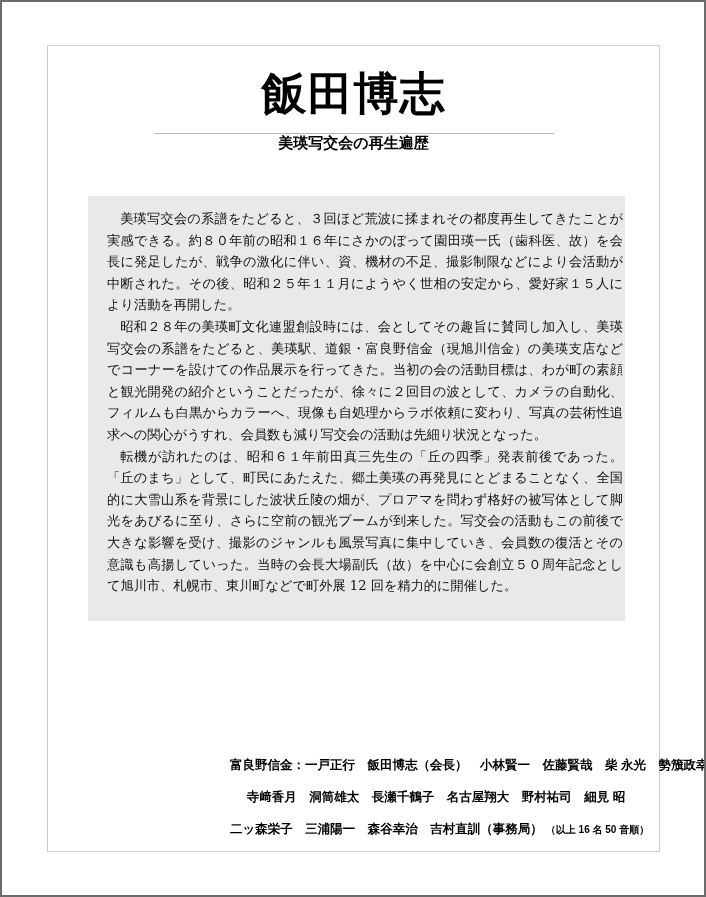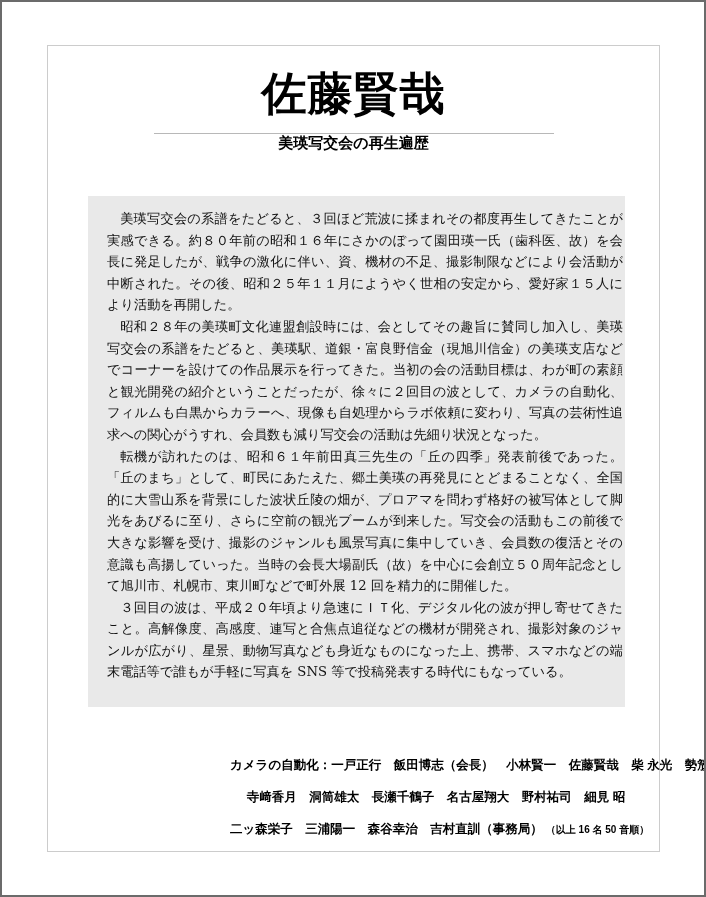--- a/index.html
+++ b/index.html
@@ -81,36 +81,35 @@
     font-weight: bold;
     margin-left: 3px;
     text-align: right;
   }
 </style>
 </head>
 <body>
 
 <div class="page">
 
-  <div class="doc-title">佐藤賢哉</div>
+  <div class="doc-title">飯田博志</div>
 
   <hr class="title-divider">
 
   <div class="doc-subtitle">美瑛写交会の再生遍歴</div>
 
   <div class="textbox">
     <p>美瑛写交会の系譜をたどると、３回ほど荒波に揉まれその都度再生してきたことが実感できる。約８０年前の昭和１６年にさかのぼって園田瑛一氏（歯科医、故）を会長に発足したが、戦争の激化に伴い、資、機材の不足、撮影制限などにより会活動が中断された。その後、昭和２５年１１月にようやく世相の安定から、愛好家１５人により活動を再開した。</p>
     <p>昭和２８年の美瑛町文化連盟創設時には、会としてその趣旨に賛同し加入し、美瑛写交会の系譜をたどると、美瑛駅、道銀・富良野信金（現旭川信金）の美瑛支店などでコーナーを設けての作品展示を行ってきた。当初の会の活動目標は、わが町の素顔と観光開発の紹介ということだったが、徐々に２回目の波として、カメラの自動化、フィルムも白黒からカラーへ、現像も自処理からラボ依頼に変わり、写真の芸術性追求への関心がうすれ、会員数も減り写交会の活動は先細り状況となった。</p>
     <p>転機が訪れたのは、昭和６１年前田真三先生の「丘の四季」発表前後であった。「丘のまち」として、町民にあたえた、郷土美瑛の再発見にとどまることなく、全国的に大雪山系を背景にした波状丘陵の畑が、プロアマを問わず格好の被写体として脚光をあびるに至り、さらに空前の観光ブームが到来した。写交会の活動もこの前後で大きな影響を受け、撮影のジャンルも風景写真に集中していき、会員数の復活とその意識も高揚していった。当時の会長大場副氏（故）を中心に会創立５０周年記念として旭川市、札幌市、東川町などで町外展 12 回を精力的に開催した。</p>
-    <p>３回目の波は、平成２０年頃より急速にＩＴ化、デジタル化の波が押し寄せてきたこと。高解像度、高感度、連写と合焦点追従などの機材が開発され、撮影対象のジャンルが広がり、星景、動物写真なども身近なものになった上、携帯、スマホなどの端末電話等で誰もが手軽に写真を SNS 等で投稿発表する時代にもなっている。</p>
   </div>
 
   <div class="members">
     <div class="member-line">
-      <span>カメラの自動化：</span><span>一戸正行　飯田博志（会長）　小林賢一　佐藤賢哉　柴 永光　勢籏政幸</span>
+      <span>富良野信金：</span><span>一戸正行　飯田博志（会長）　小林賢一　佐藤賢哉　柴 永光　勢籏政幸</span>
     </div>
     <div class="member-line">
       <span>寺﨑香月　洞筒雄太　長瀬千鶴子　名古屋翔大　野村祐司　細見 昭</span>
     </div>
     <div class="member-line">
       <span>二ッ森栄子　三浦陽一　森谷幸治　吉村直訓（事務局）</span><span class="note">（以上 16 名 50 音順）</span>
     </div>
   </div>
 
 </div>

